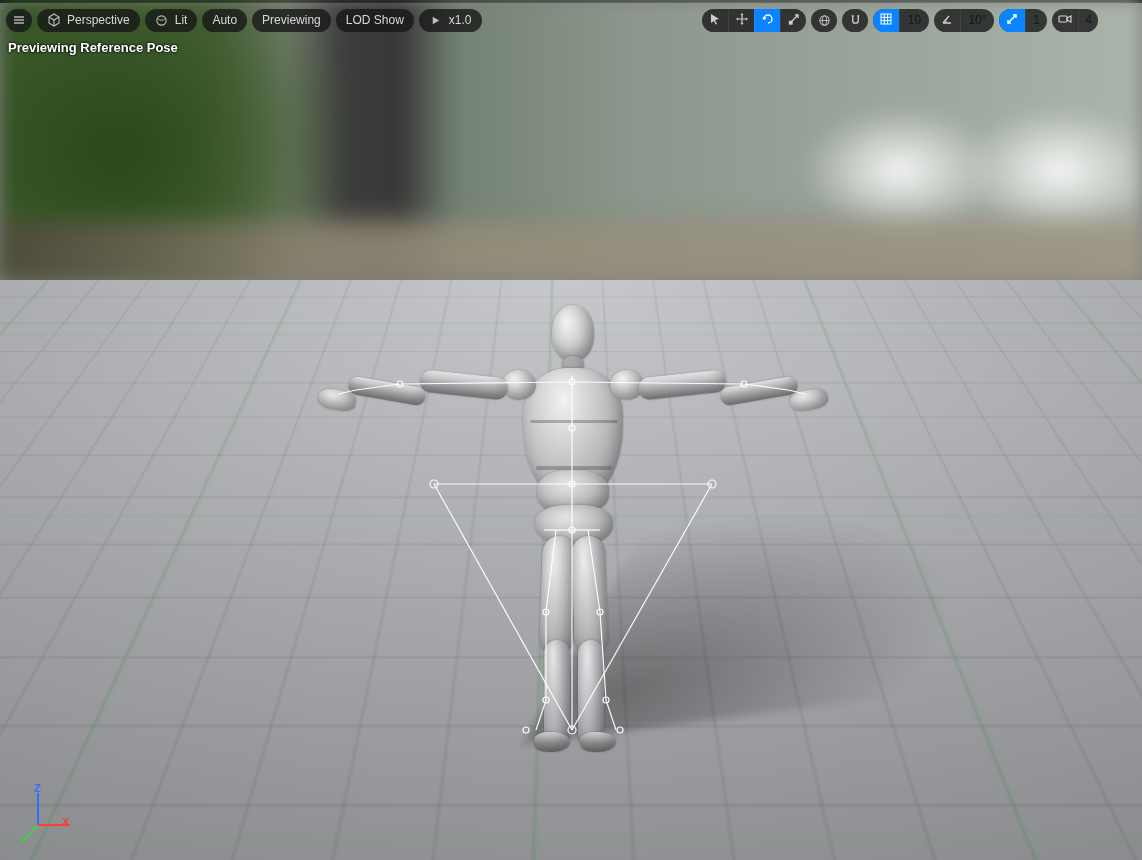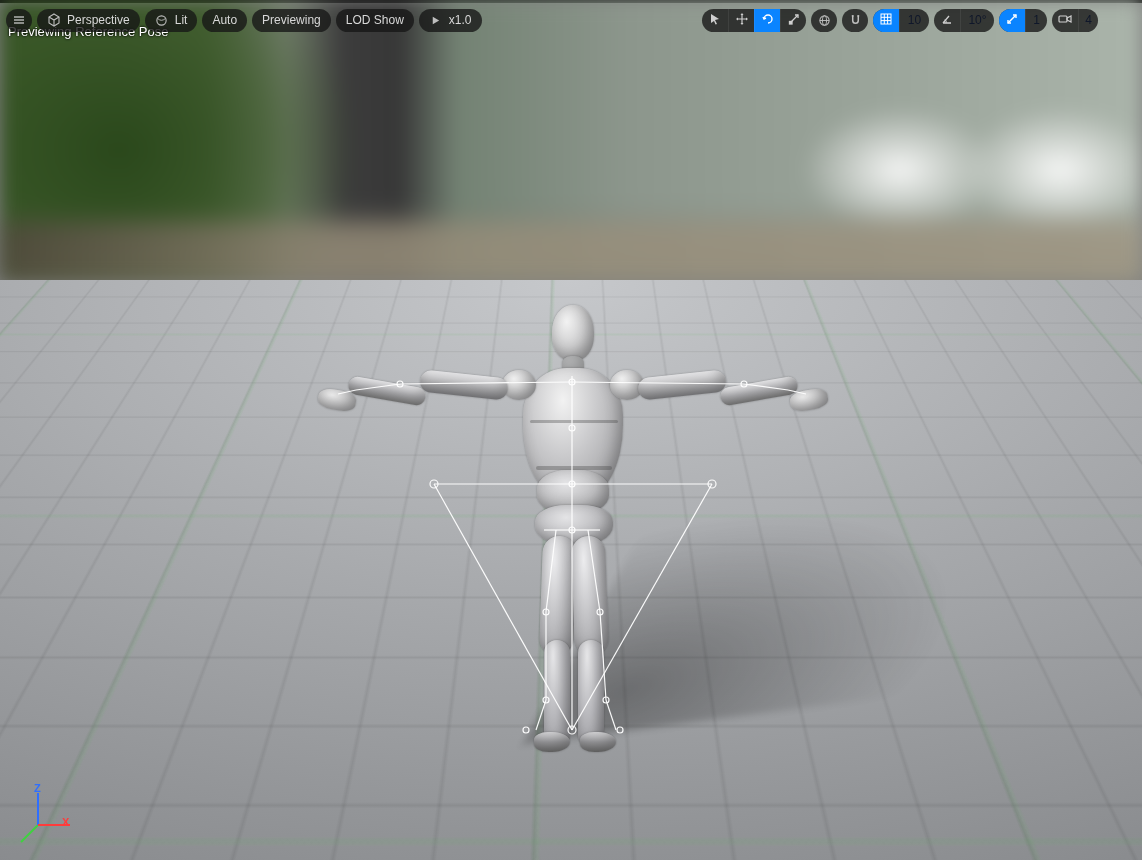--- a/index.html
+++ b/index.html
@@ -139,25 +139,25 @@
     position: absolute;
     left:0; top:0; width:1142px; height:860px;
     pointer-events:none;
   }
   .rig line{ stroke:#fff; stroke-width:1.2; opacity:.95; }
   .rig circle{ fill:none; stroke:#fff; stroke-width:1.2; opacity:.95;}
 
   
   .overlay-text {
     position: absolute;
-    left: 8px; top: 24px;
+    left: 8px; top: 40px;
     color: #fff;
     font-size: 13px;
     text-shadow: 0 0 3px rgba(0,0,0,0.9), 0 0 2px rgba(0,0,0,0.9);
-    font-weight:400;
+    font-weight:700;
   }
 
   
   .gizmo {
     position: absolute;
     left: 18px; bottom: 14px;
     width: 60px; height: 60px;
   }
   .gizmo .axis-line { position:absolute; transform-origin:left center; height:2px; }
   .gizmo .z { background:#2f6fff; width:32px; left:20px; top:38px; transform: rotate(-90deg);}

